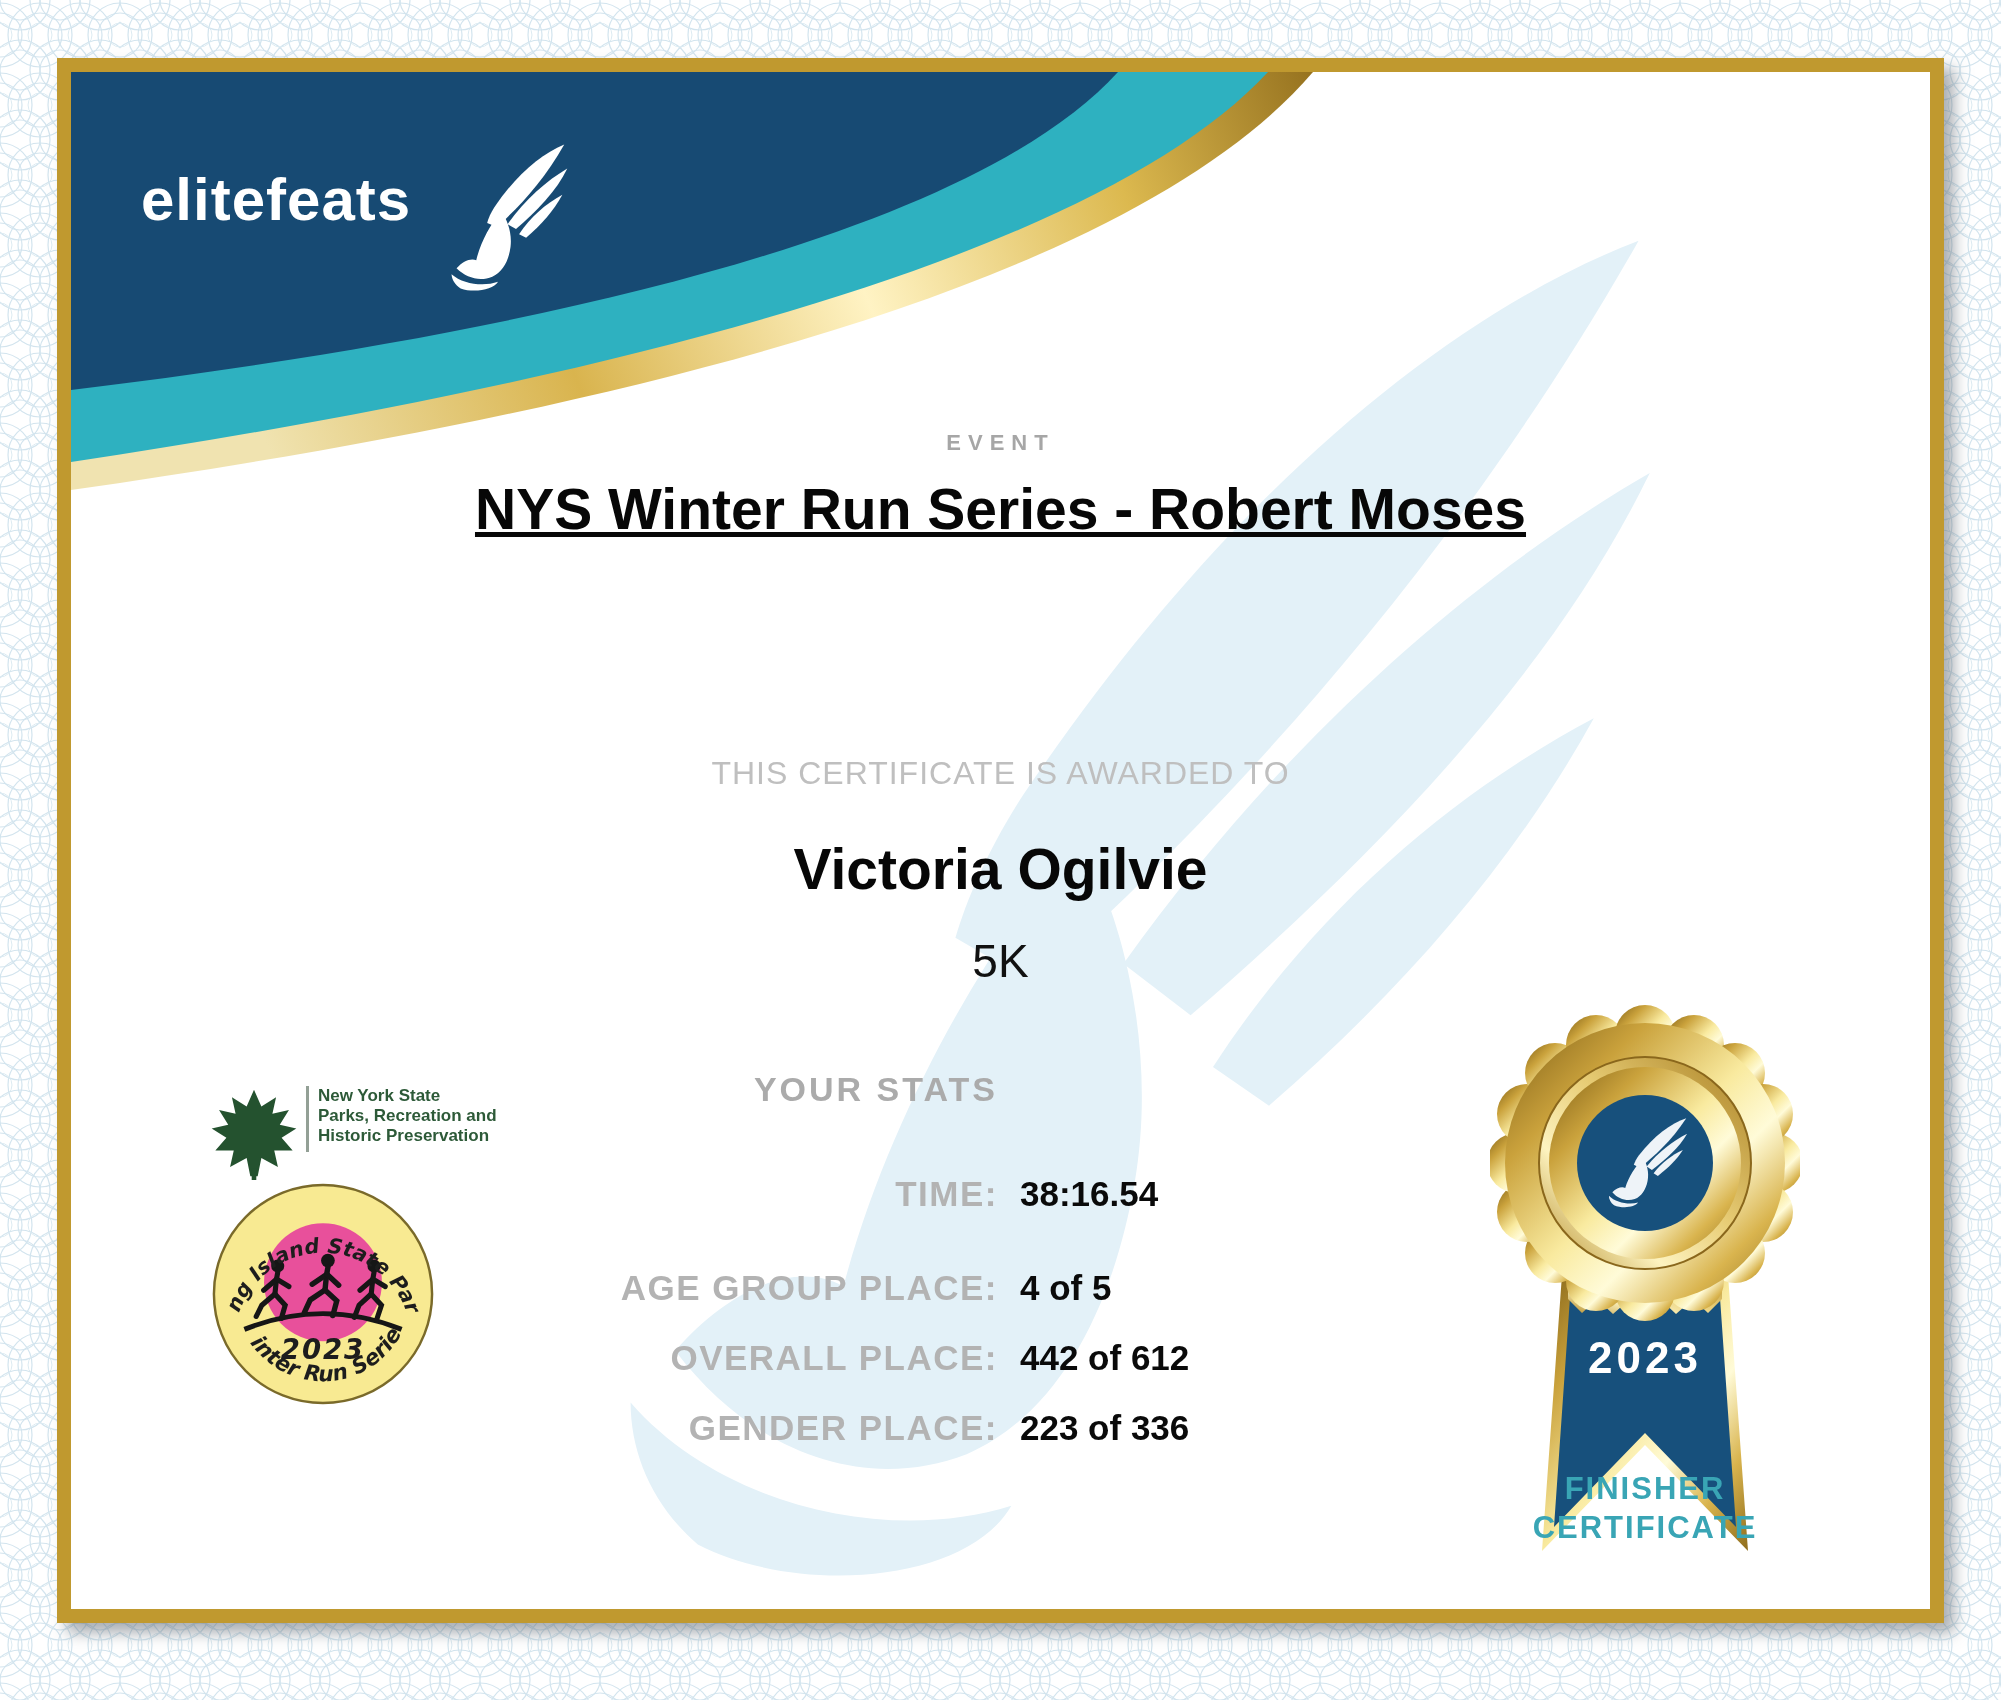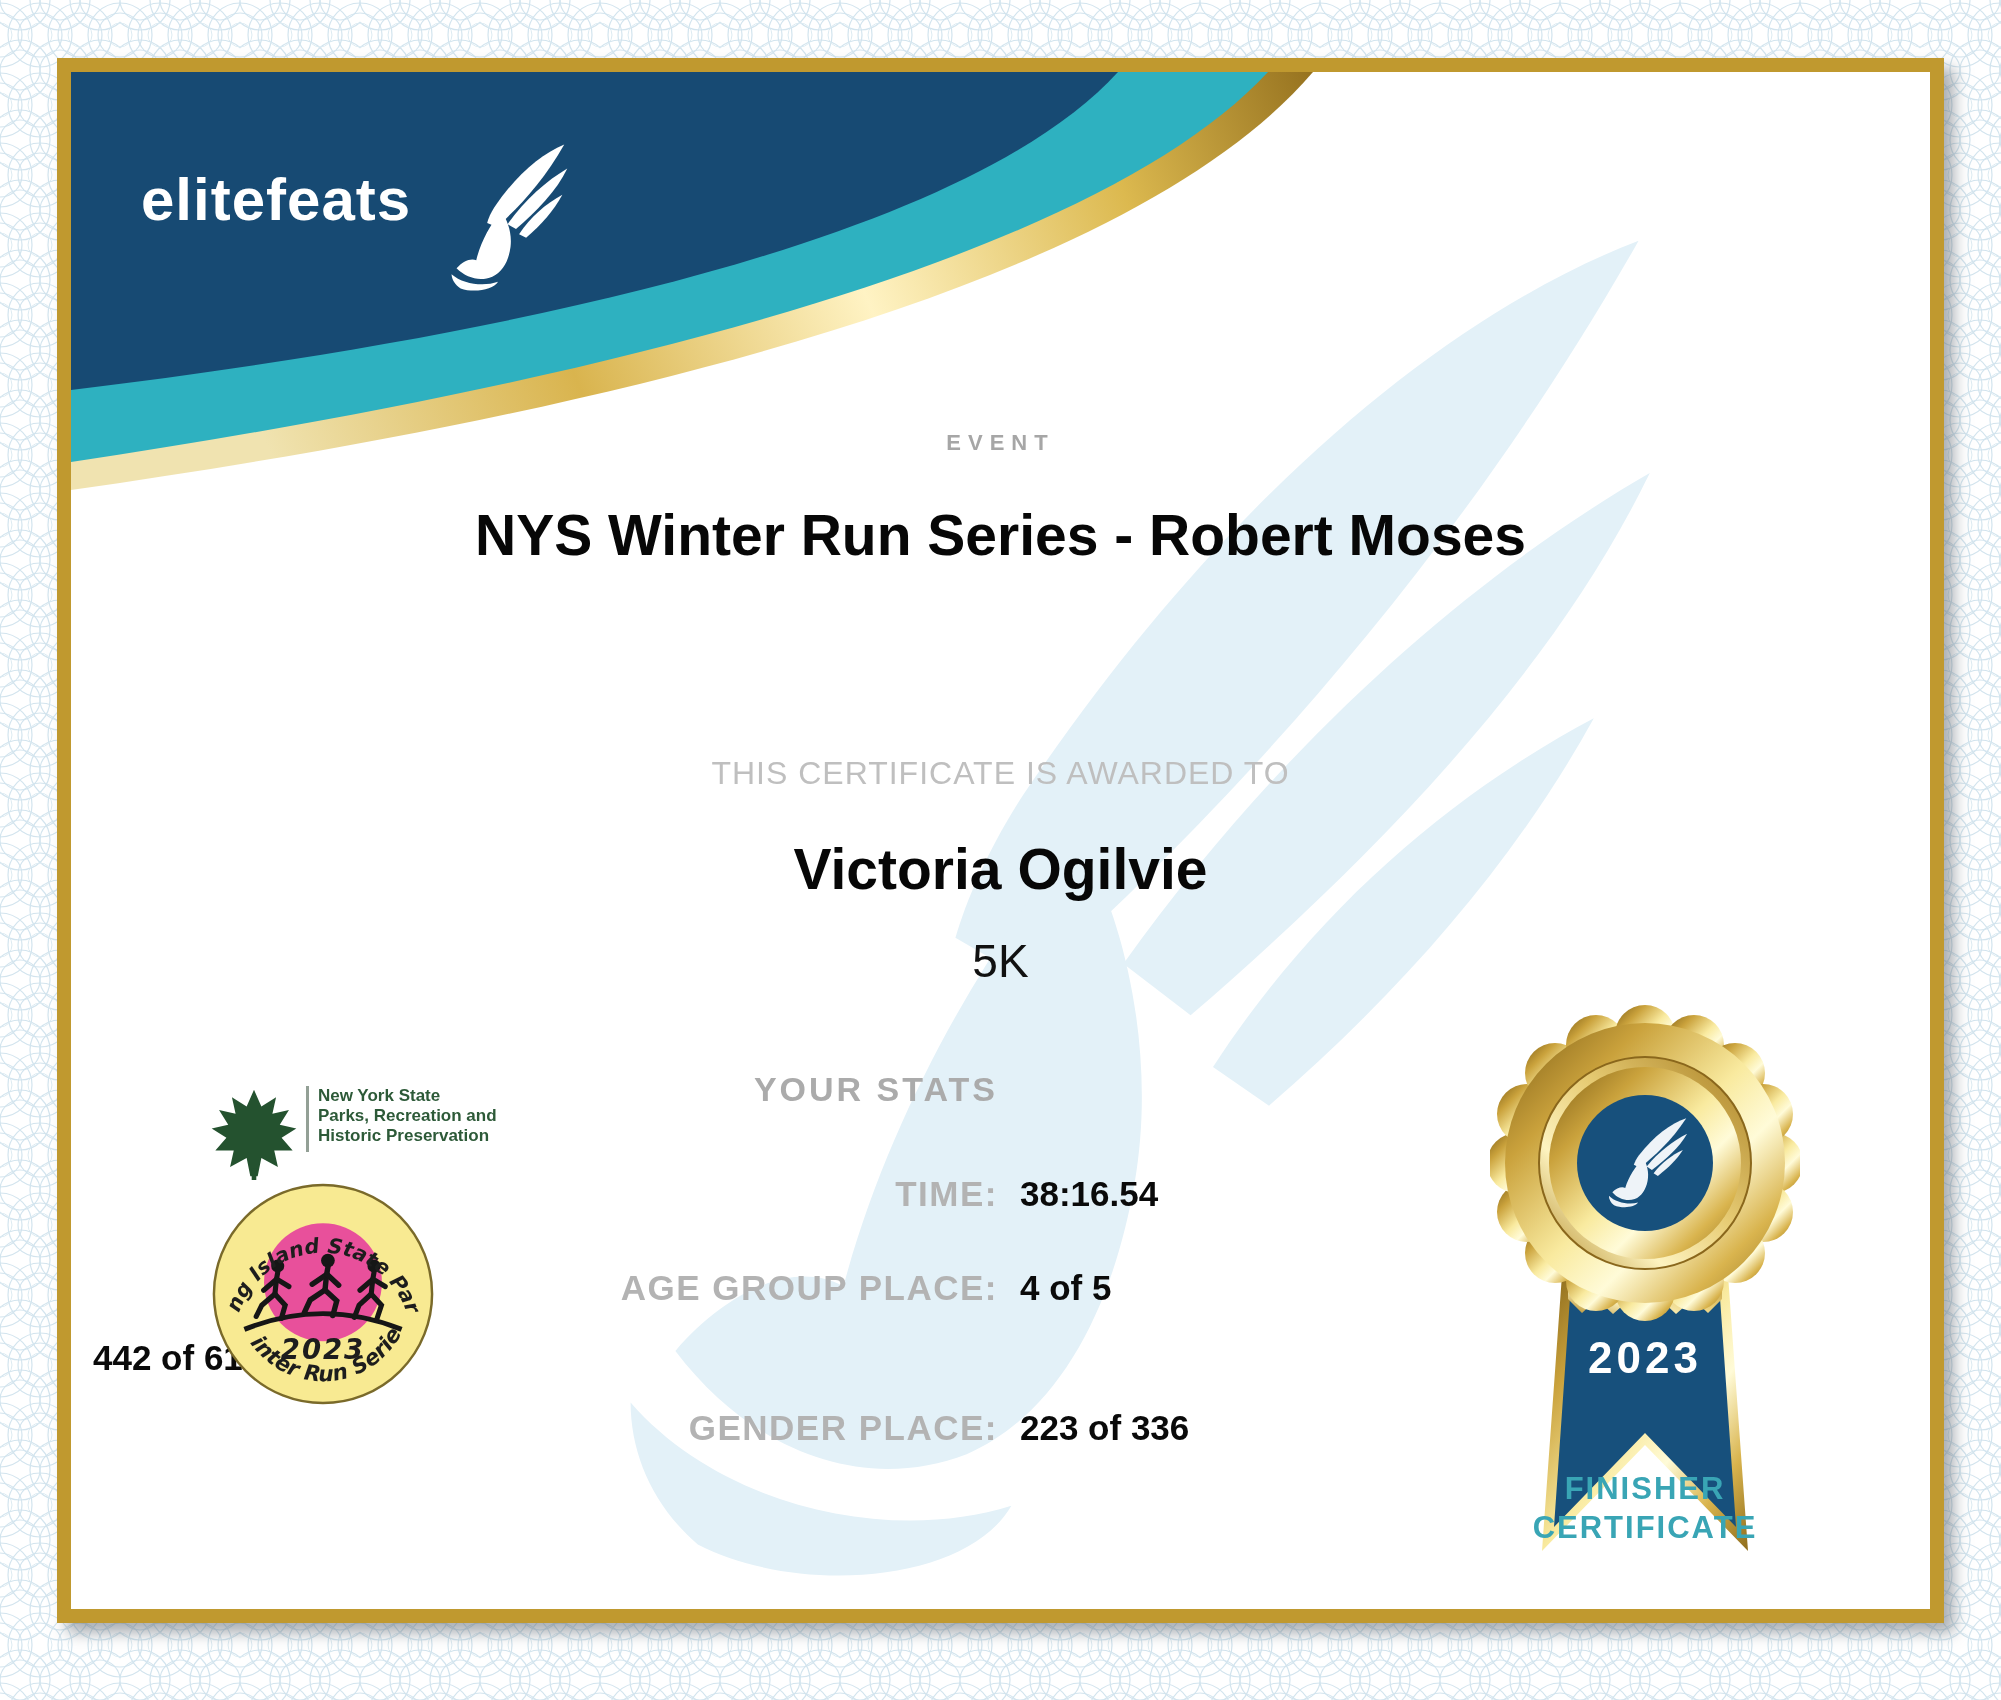--- a/index.html
+++ b/index.html
@@ -11,21 +11,21 @@
          box-shadow:10px 10px 14px rgba(85,95,105,.5);}
   .inner{position:relative;width:100%;height:100%;overflow:hidden;background:#fff;}
   .watermark{position:absolute;left:470px;top:130px;width:1120px;height:1420px;z-index:1;}
   .header-svg{position:absolute;left:0;top:0;z-index:2;}
   .brand-text{position:absolute;left:70px;top:98px;z-index:3;color:#ffffff;
               font-size:60px;font-weight:700;letter-spacing:1px;line-height:1;}
   .brand-icon{position:absolute;left:366px;top:62px;width:135px;height:170px;z-index:3;
               transform:rotate(-4deg);}
   .ctext{position:absolute;left:0;width:100%;text-align:center;z-index:3;}
   .event-label{top:358px;font-size:22px;font-weight:700;letter-spacing:7px;color:#a6a6a6;}
-  .event-title{top:430px;font-size:57px;font-weight:800;color:#070707;}
+  .event-title{top:404px;font-size:57px;font-weight:800;color:#070707;text-decoration:underline;}
   .awarded{top:683px;font-size:32px;font-weight:400;letter-spacing:1px;color:#bfbfbf;}
   .recipient{top:764px;font-size:57px;font-weight:800;color:#070707;}
   .distance{top:862px;font-size:46px;font-weight:400;color:#111;}
   .stats-row{position:absolute;left:0;width:100%;display:flex;align-items:flex-end;z-index:3;
              font-size:35px;line-height:46px;}
   .stats-row .lbl{flex:0 0 927px;text-align:right;color:#b3b3b3;font-weight:700;letter-spacing:1.5px;}
   .stats-row .val{margin-left:22px;color:#0a0a0a;font-weight:800;}
   .stats-heading{position:absolute;left:0;width:927px;text-align:right;top:998px;z-index:3;
                  font-size:34px;font-weight:700;letter-spacing:3px;color:#ababab;}
   .nys-lockup{position:absolute;left:137px;top:1014px;z-index:3;display:flex;align-items:flex-start;}
@@ -140,20 +140,21 @@
       <div class="stats-heading">YOUR STATS</div>
       <div class="stats-row" style="top:1099px">
         <span class="lbl">TIME:</span>
         <span class="val">38:16.54</span>
       </div>
       <div class="stats-row" style="top:1193px">
         <span class="lbl">AGE GROUP PLACE:</span>
         <span class="val">4 of 5</span>
       </div>
       <div class="stats-row" style="top:1263px">
+        <span class="lbl">OVERALL PLACE:</span>
         <span class="val">442 of 612</span>
       </div>
       <div class="stats-row" style="top:1333px">
         <span class="lbl">GENDER PLACE:</span>
         <span class="val">223 of 336</span>
       </div>
 
       <div class="nys-lockup">
         <svg class="nys-leaf" viewBox="0 0 100 100">
           <path fill="#24522f" d="M50 2 L58 20 L74 10 L70 28 L88 24 L78 40 L96 44 L80 54 L92 68 L72 68 L76 86 L58 76 L54 96 L46 96 L42 76 L24 86 L28 68 L8 68 L20 54 L4 44 L22 40 L12 24 L30 28 L26 10 L42 20 Z"></path>

